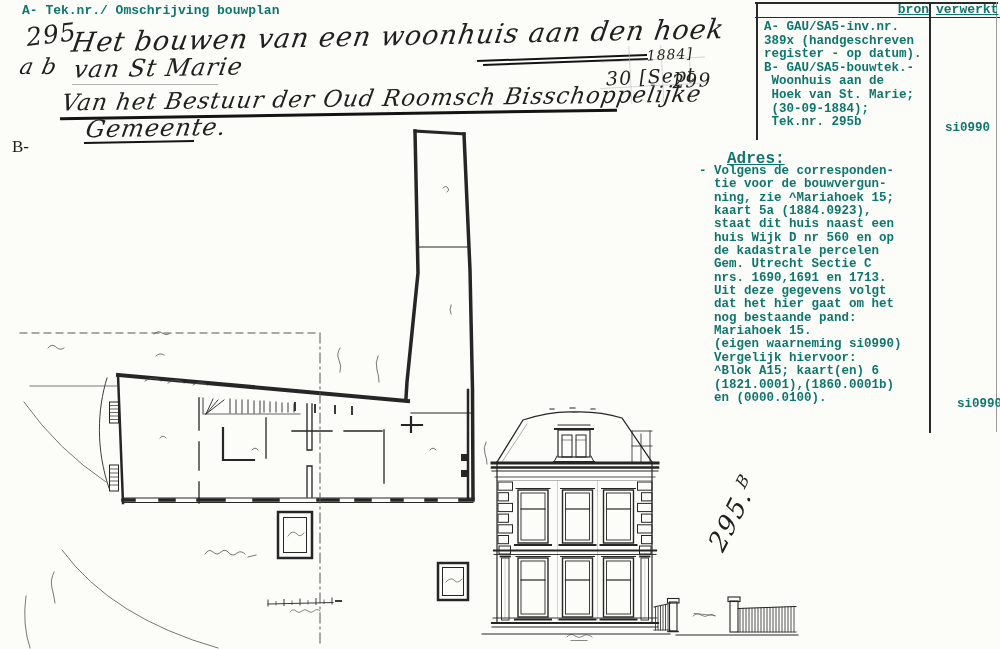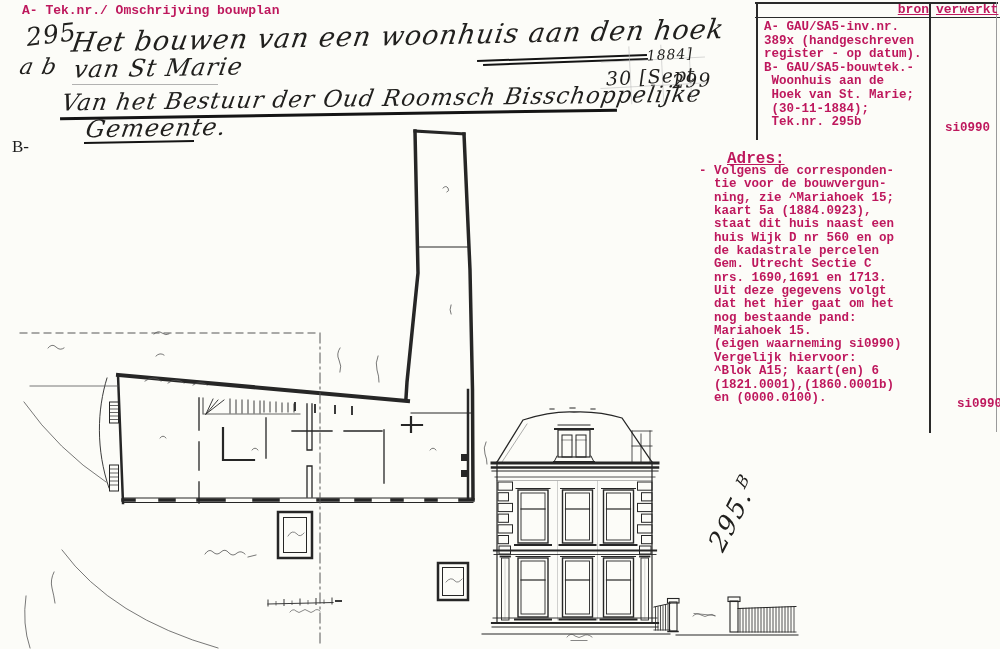--- a/index.html
+++ b/index.html
@@ -1,19 +1,19 @@
 <!DOCTYPE html>
 <html><head>
 <meta charset="utf-8">
 <style>
   html,body{margin:0;padding:0;}
   .page{position:relative;width:1000px;height:649px;background:#fcfcf8;overflow:hidden;
         font-family:"Liberation Mono","DejaVu Sans Mono",monospace;color:#161616;}
   .abs{position:absolute;}
-  .type{font-family:"Liberation Mono","DejaVu Sans Mono",monospace;font-weight:700;color:#be185d;}
+  .type{font-family:"Liberation Mono","DejaVu Sans Mono",monospace;font-weight:700;color:#0f766e;}
   .hand{font-family:"DejaVu Serif","Liberation Serif",serif;font-style:italic;color:#21201e;
         white-space:nowrap;letter-spacing:1px;}
   .pre{white-space:pre;}
   .uline{background:#141414;}
   .serif{font-family:"Liberation Serif","DejaVu Serif",serif;}
   svg{position:absolute;pointer-events:none;}
   .stampline{background:#b9b9b9;opacity:.55;position:absolute;}
 </style>
 </head>
 <body>
@@ -56,21 +56,21 @@
 
   <div class="abs type" style="left:755px;top:2px;width:174px;text-align:right;font-size:13px;text-decoration:underline;">bron</div>
   <div class="abs type" style="left:936px;top:2px;font-size:13px;text-decoration:underline;">verwerkt</div>
 
   <div class="abs type pre" style="left:764px;top:21px;font-size:12.5px;line-height:13.6px;">A- GAU/SA5-inv.nr.
 389x (handgeschreven
 register - op datum).
 B- GAU/SA5-bouwtek.-
  Woonhuis aan de
  Hoek van St. Marie;
- (30-11-1884);
+ (30-09-1884);
  Tek.nr. 295b</div>
   <div class="abs type" style="left:945px;top:121px;font-size:12.5px;">si0990</div>
 
   <div class="abs type" style="left:727px;top:150px;font-size:16px;text-decoration:underline;">Adres:</div>
   <div class="abs type pre" style="left:699px;top:165px;font-size:12.5px;line-height:13.35px;">- Volgens de corresponden-
   tie voor de bouwvergun-
   ning, zie ^Mariahoek 15;
   kaart 5a (1884.0923),
   staat dit huis naast een
   huis Wijk D nr 560 en op

